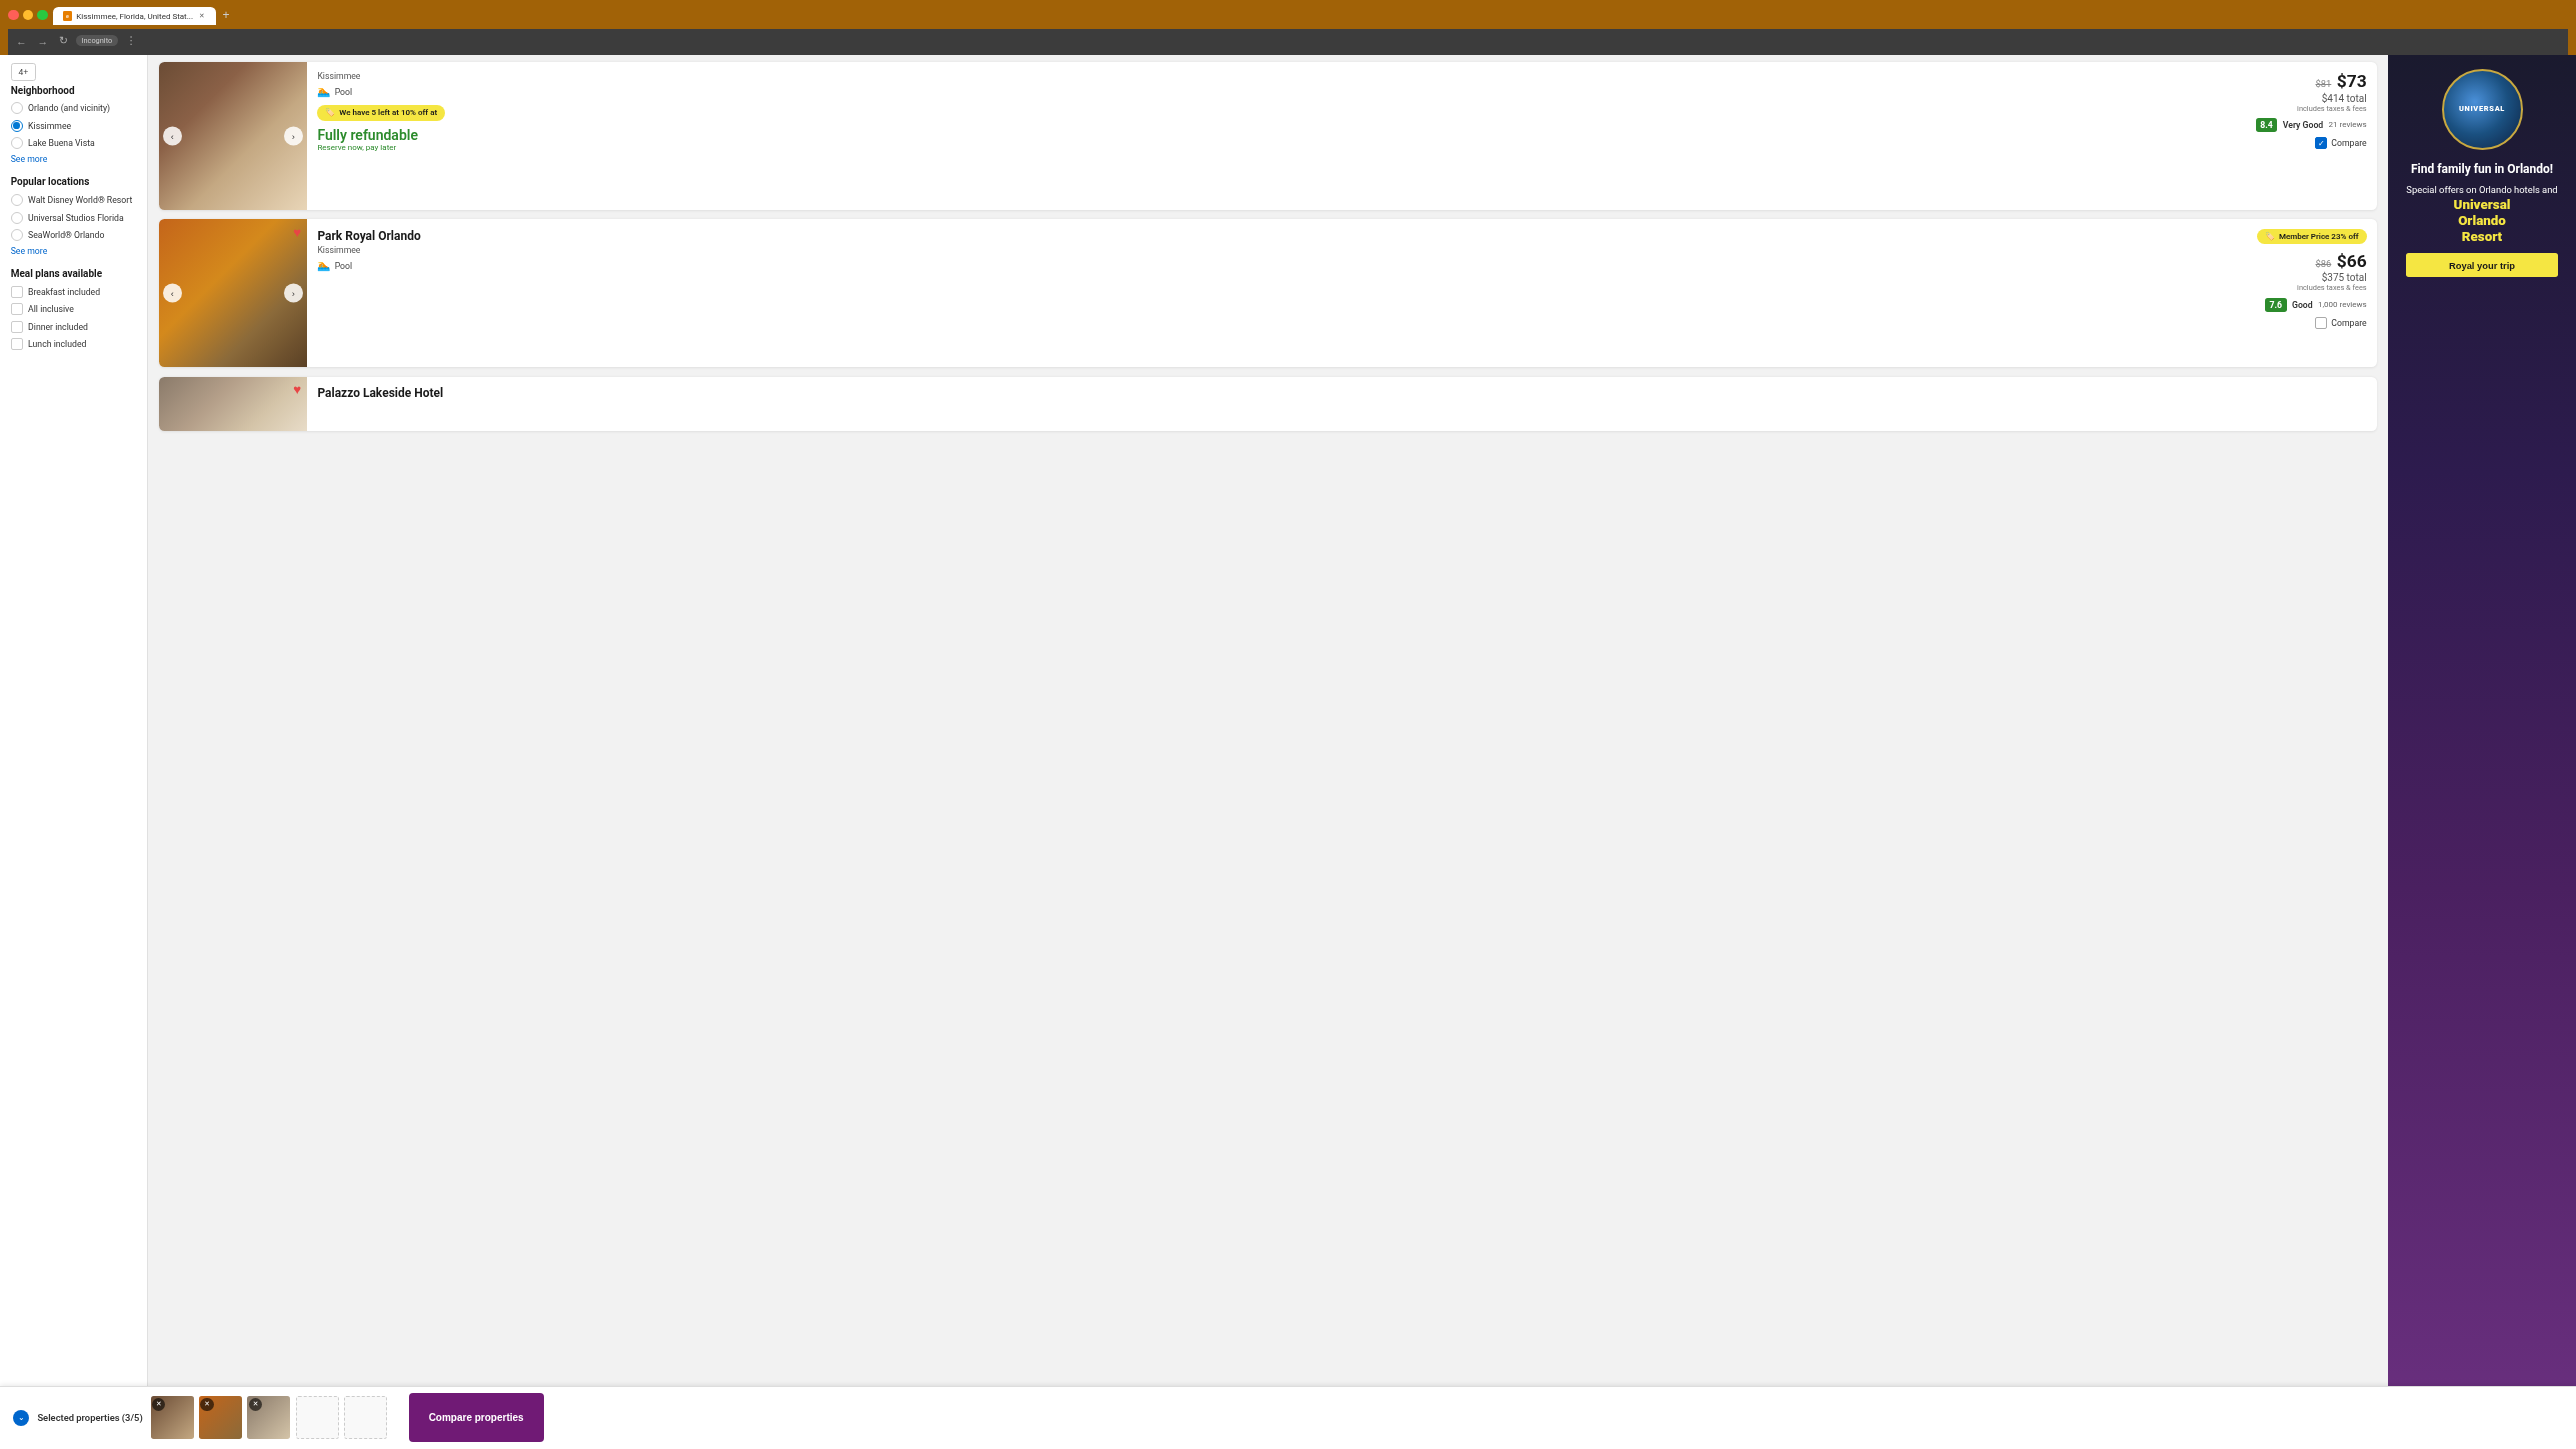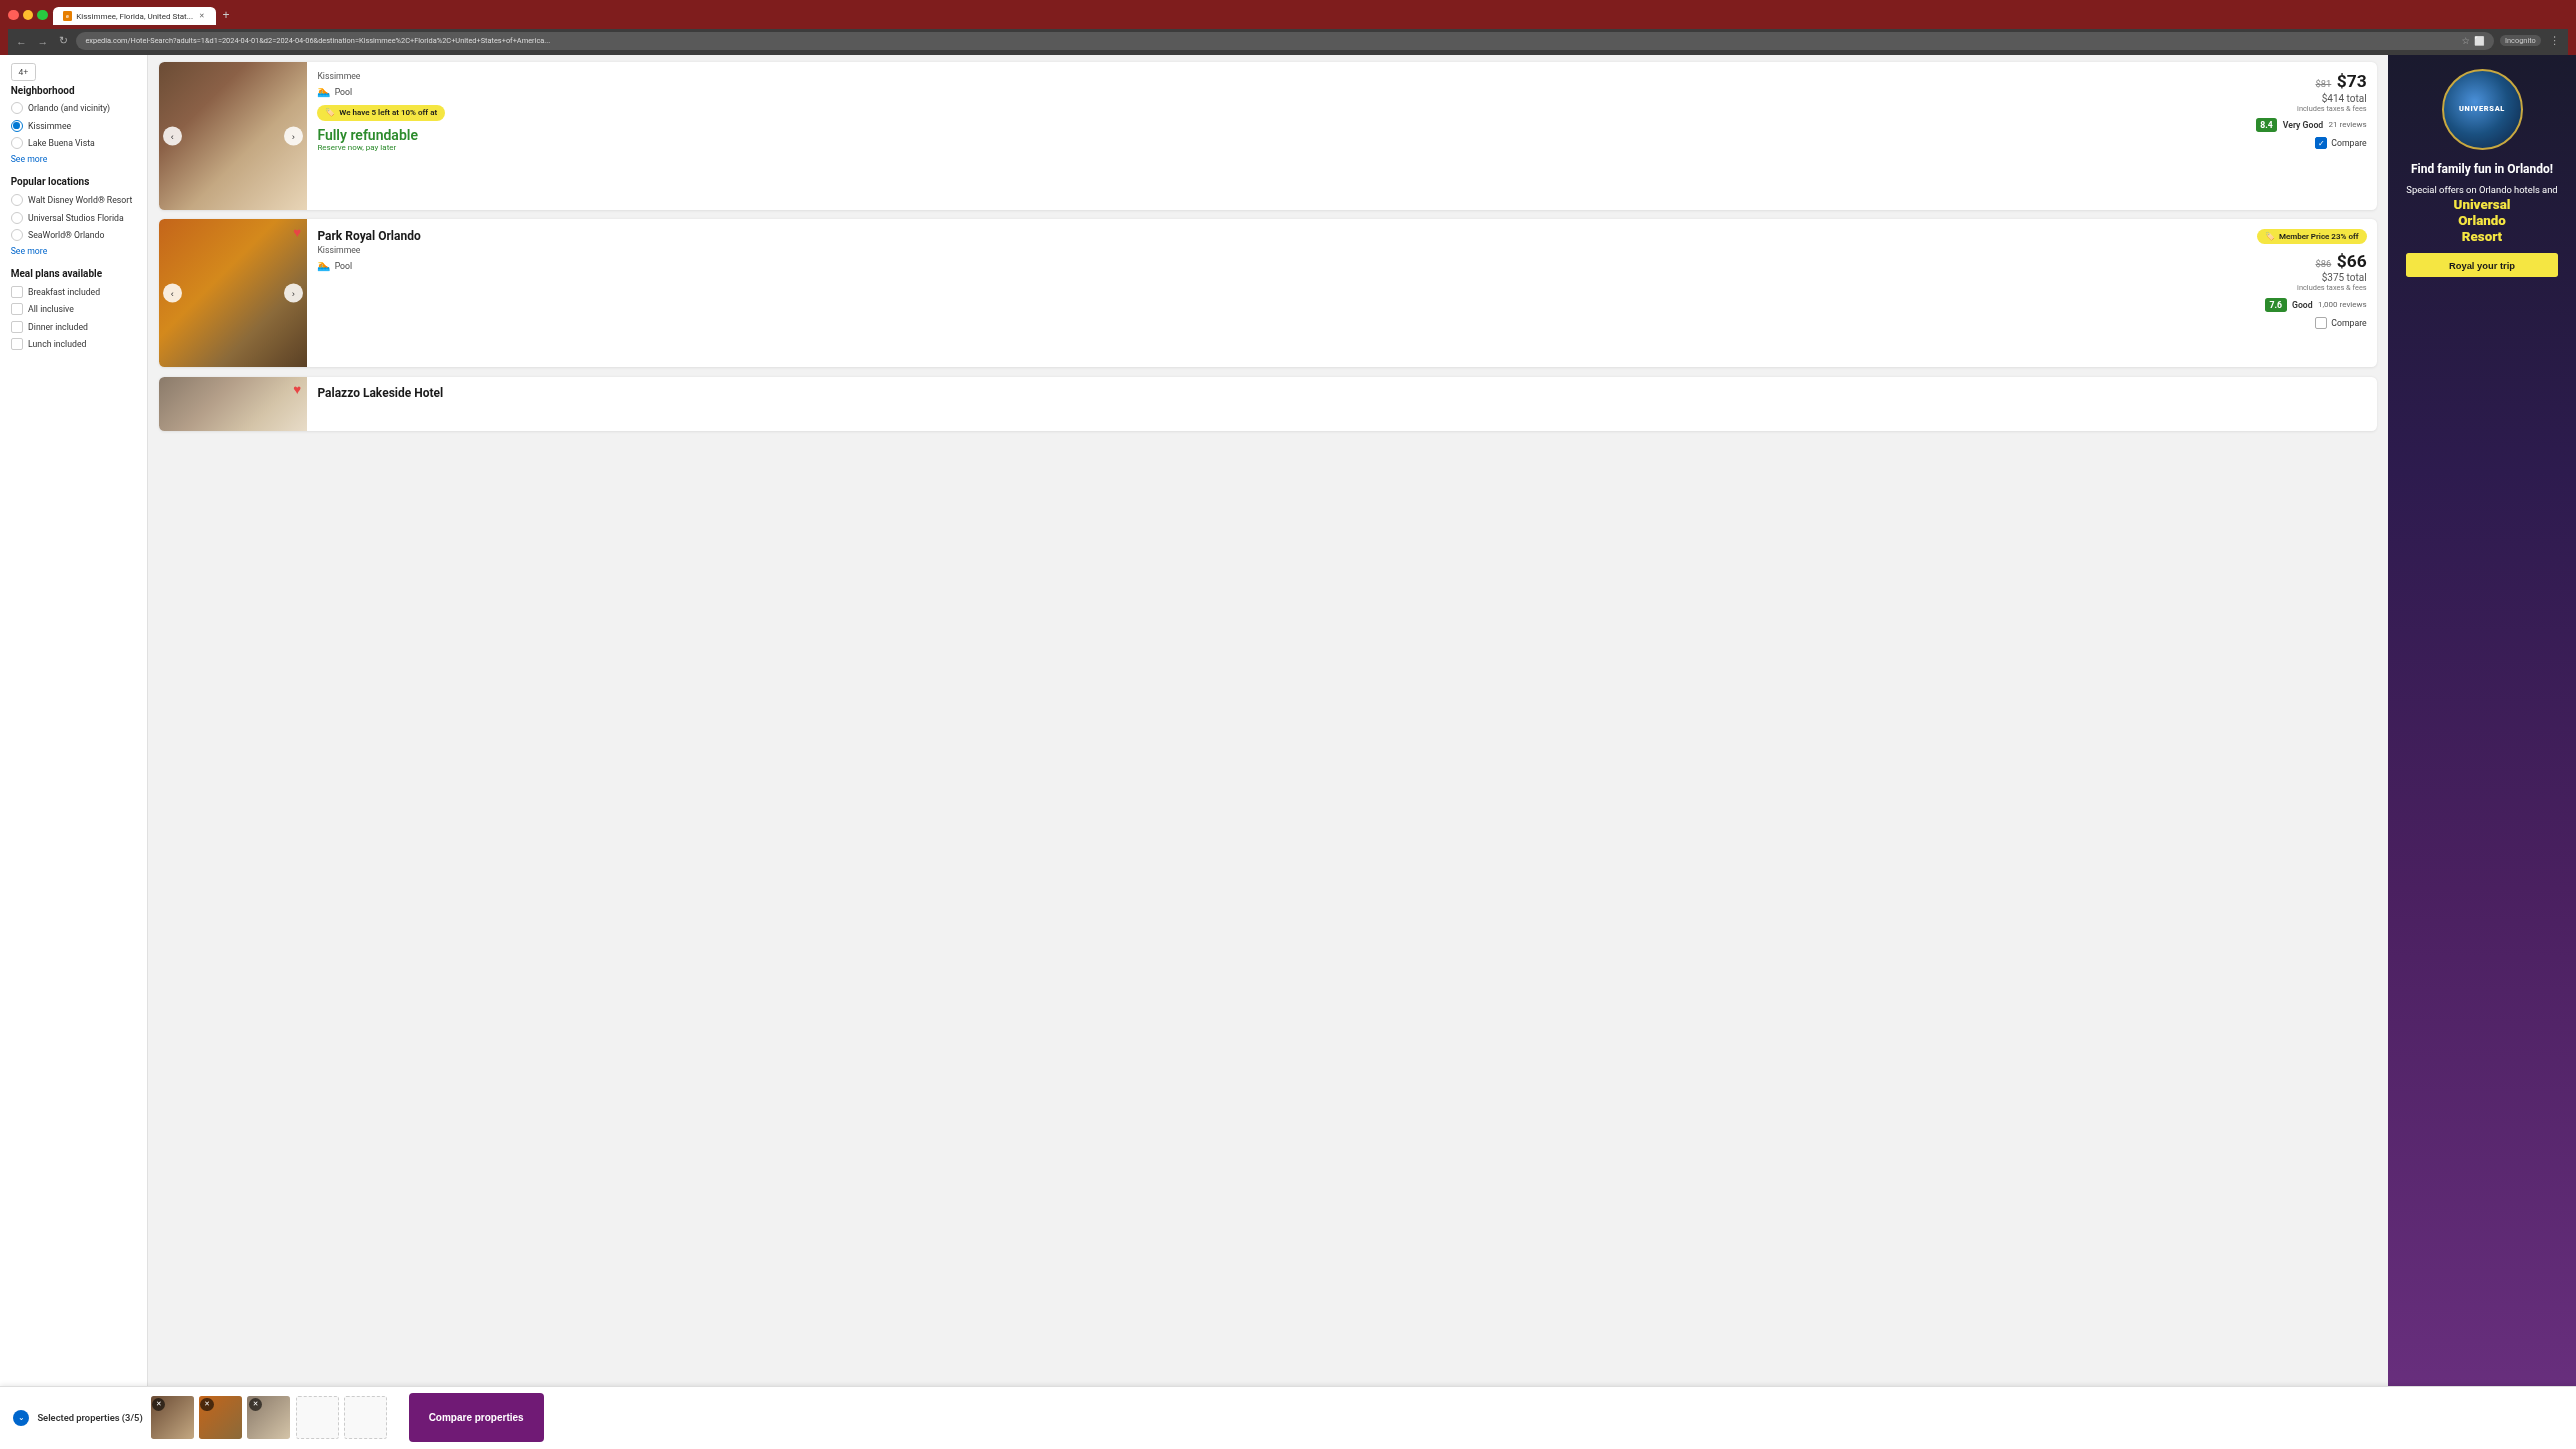--- a/index.html
+++ b/index.html
@@ -5,21 +5,21 @@
     * { box-sizing: border-box; margin: 0; padding: 0; }
     body {
       font-family: -apple-system, BlinkMacSystemFont, 'Segoe UI', Roboto, sans-serif;
       background: #f5f5f5;
       font-size: 9.4px;
       color: #333;
     }
 
     
     .browser-chrome {
-      background: #7f1d1d;
+      background: #a16207;
       padding: 5.4px 8px 0;
       display: flex;
       flex-direction: column;
     }
     .browser-top {
       display: flex;
       align-items: center;
       gap: 5.4px;
       margin-bottom: 4px;
     }
@@ -657,25 +657,20 @@
         <span>Kissimmee, Florida, United Stat...</span>
         <button class="tab-close">✕</button>
       </div>
       <button class="tab-new">+</button>
     </div>
   </div>
   <div class="address-bar">
     <button class="nav-btn">←</button>
     <button class="nav-btn">→</button>
     <button class="nav-btn">↻</button>
-    <div class="url-bar">
-      <span class="url-text">expedia.com/Hotel-Search?adults=1&amp;d1=2024-04-01&amp;d2=2024-04-06&amp;destination=Kissimmee%2C+Florida%2C+United+States+of+America...</span>
-      <span class="star-icon">☆</span>
-      <span style="color:#aaa;font-size:8.7px;">⬜</span>
-    </div>
     <span class="incognito-badge">Incognito</span>
     <span class="menu-dots">⋮</span>
   </div>
 </div>
 
 <div class="page-body">
 
   <div class="sidebar">
 
     <div class="star-filter-section">

